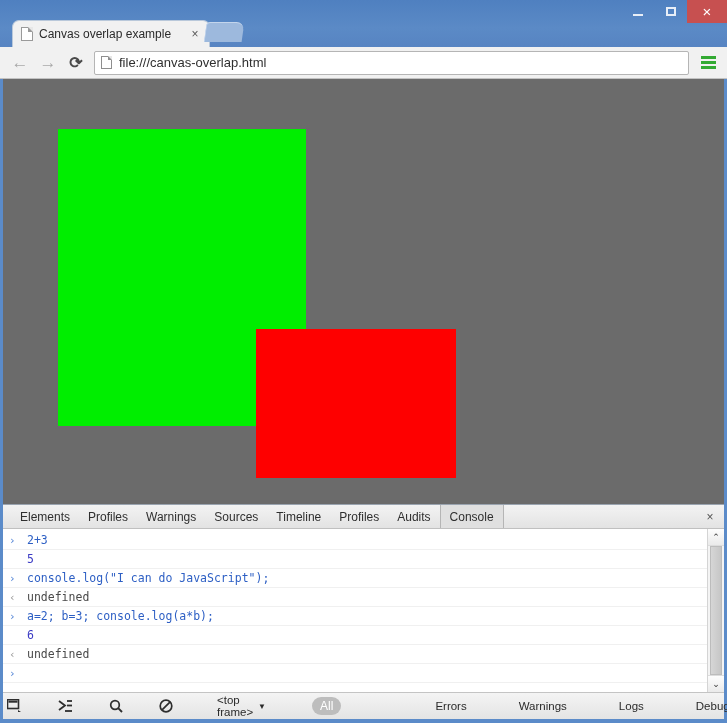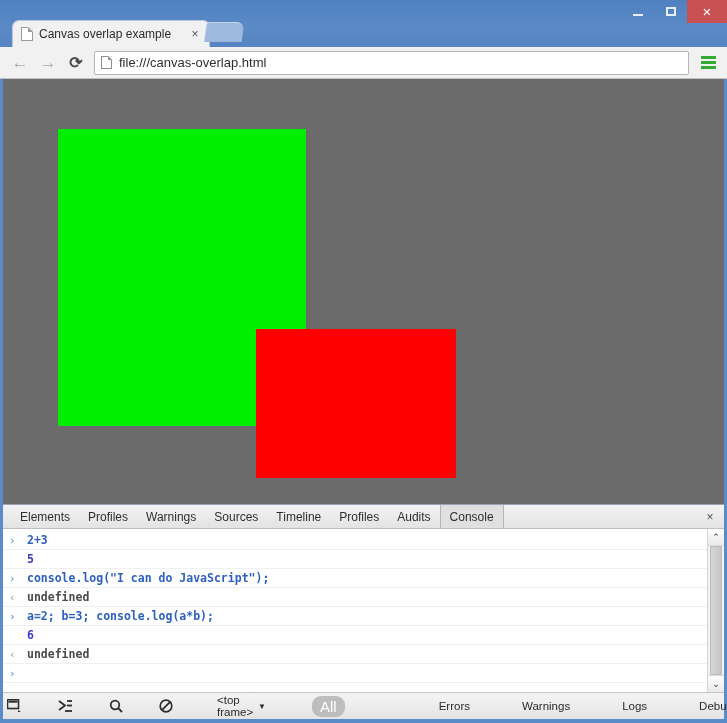--- a/index.html
+++ b/index.html
@@ -205,21 +205,21 @@
     height: 19px; line-height: 19px;
     display: flex; align-items: center;
     padding-left: 6px;
     border-bottom: 1px solid #f0f0f0;
   }
   .crow .gutter {
     width: 18px; flex: 0 0 18px;
     text-align: left;
     font-size: 11px;
   }
-  .crow .ctext { white-space: pre; font-weight: bold; }
+  .crow .ctext { white-space: pre; }
   .crow.input .gutter { color: #4a7fd4; }
   .crow.input .ctext  { color: #2d5fc4; }
   .crow.result .gutter { color: #9a9a9a; }
   .crow.result .ctext  { color: #3b3bc4; }
   .crow.echo .gutter  { color: transparent; }
   .crow.echo .ctext   { color: #1a1a1a; }
   .crow.ret .gutter   { color: #9a9a9a; }
   .crow.ret .ctext    { color: #4a4a4a; }
   .crow.prompt .gutter { color: #4a7fd4; }
 
@@ -260,21 +260,21 @@
     color: #3a3a3a;
   }
   #frame-select {
     display: flex; align-items: center; gap: 5px;
     font-size: 11.5px; color: #2b2b2b;
     padding: 0 8px;
   }
   #filter-all {
     background: #bdbdbd; color: #fff;
     border-radius: 9px;
-    font-size: 15px;
+    font-size: 12px;
     padding: 2px 8px;
     margin-left: 2px;
   }
   .bt-sep {
     width: 1px; height: 15px; background: #c0c0c0; margin: 0 7px;
   }
   .bt-filter {
     font-size: 11.5px; color: #2b2b2b;
     padding: 0 8px;
   }

